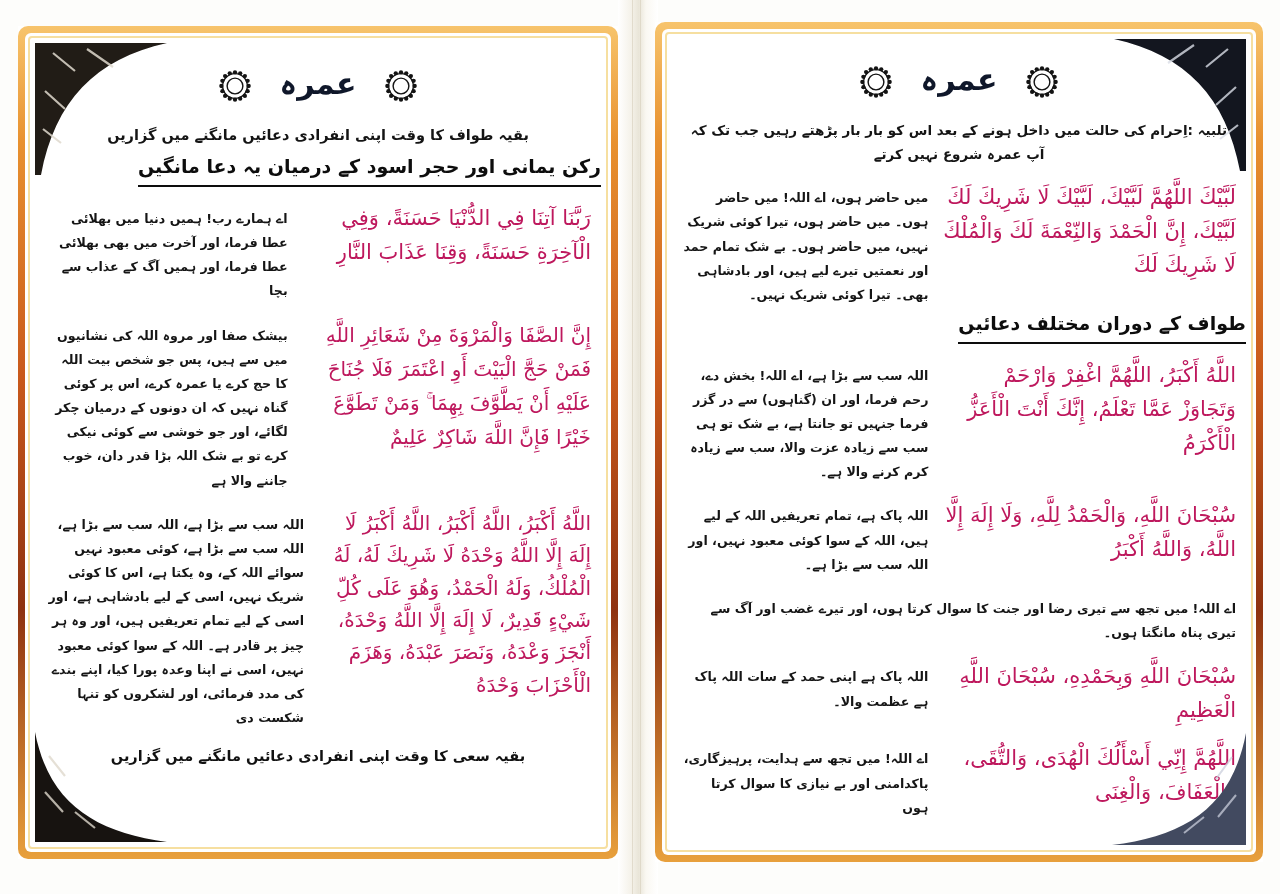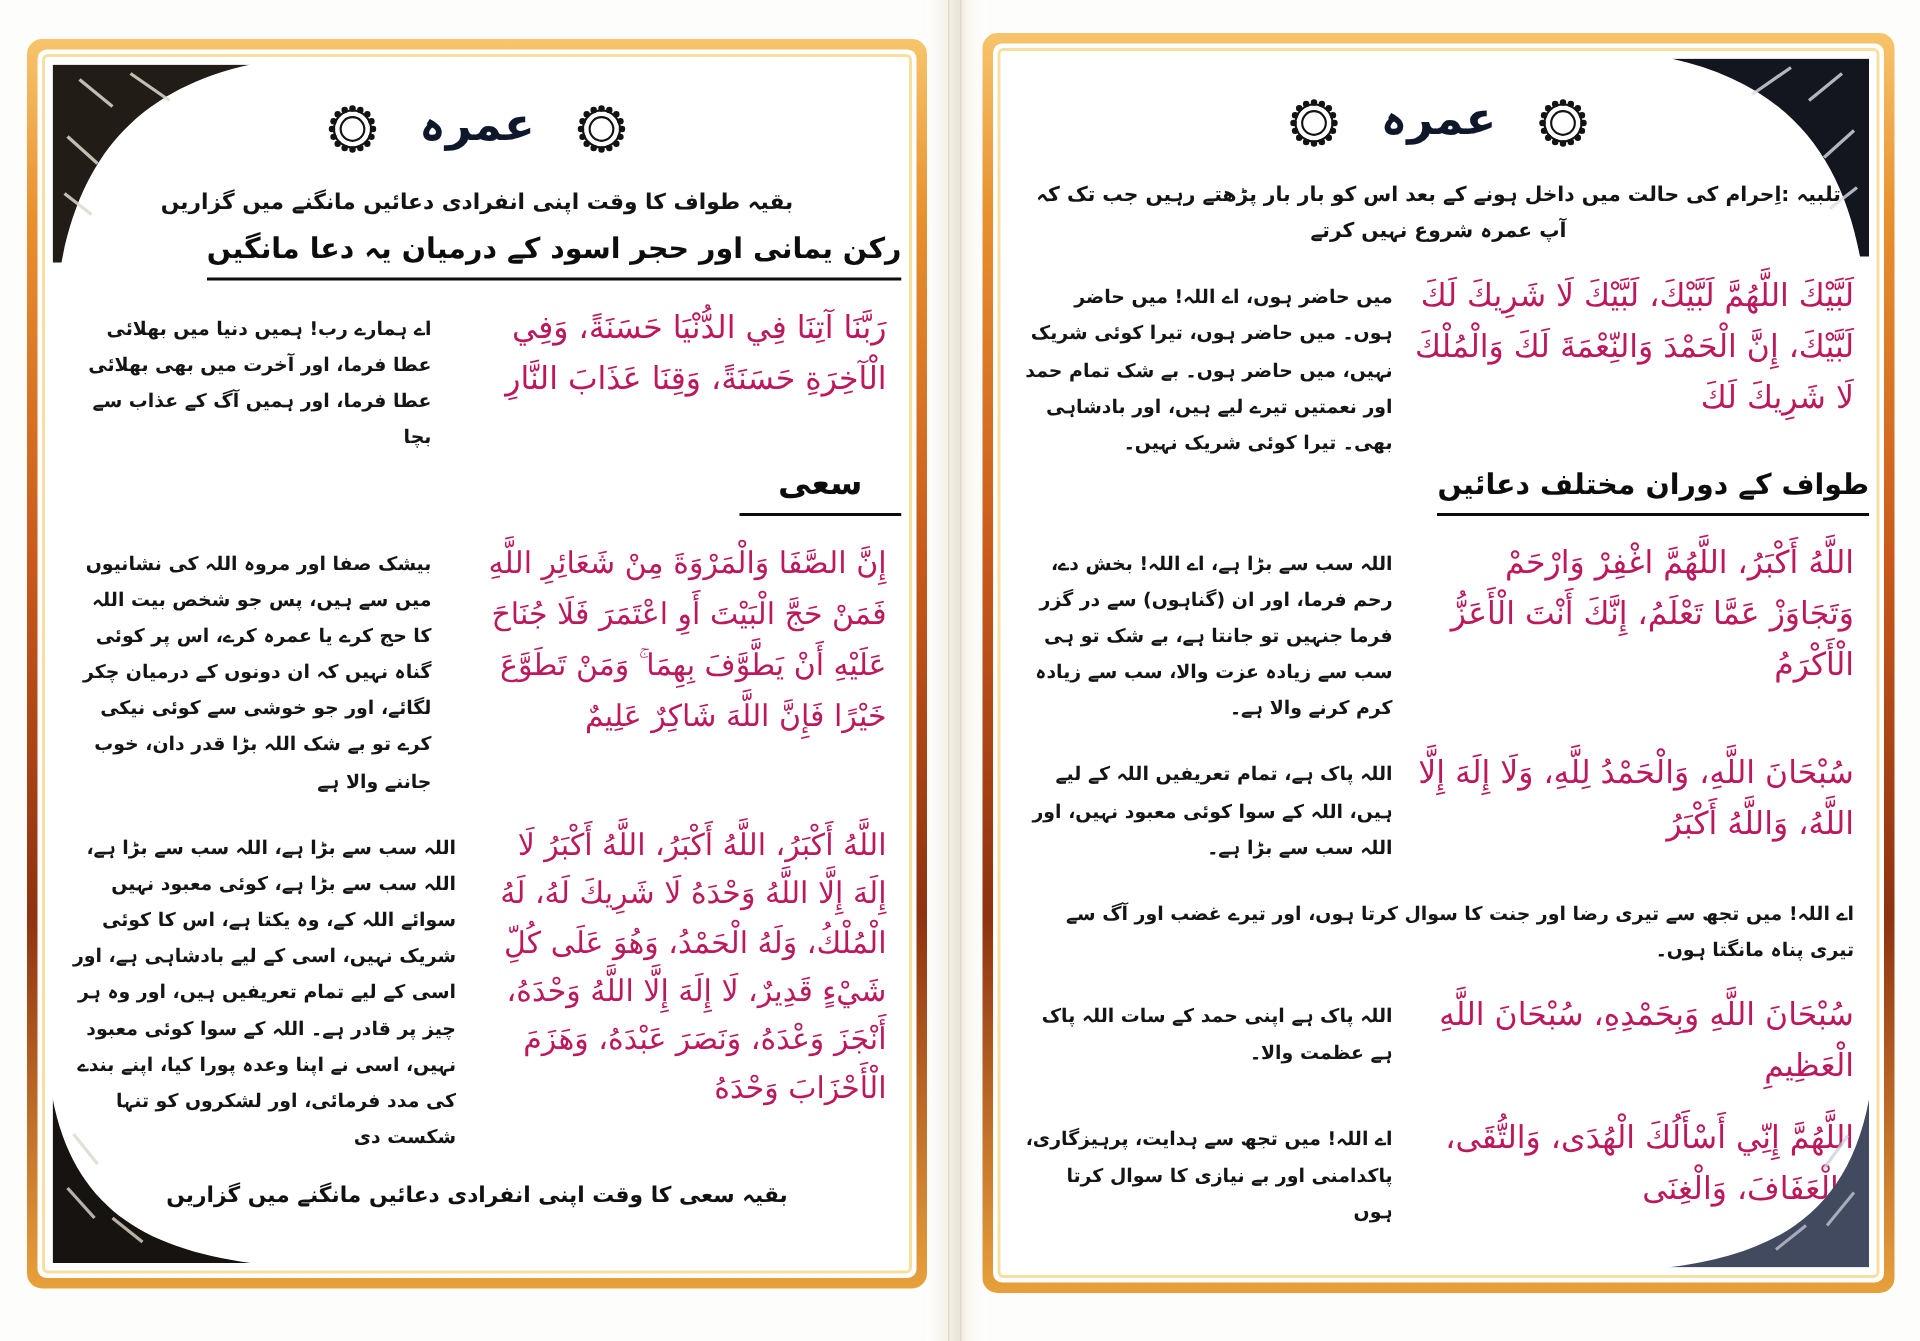--- a/index.html
+++ b/index.html
@@ -250,23 +250,20 @@
 
         <div class="section-head">
           <span>رکن یمانی اور حجر اسود کے درمیان یہ دعا مانگیں</span>
         </div>
 
         <div class="dua">
           <div class="ar">رَبَّنَا آتِنَا فِي الدُّنْيَا حَسَنَةً، وَفِي الْآخِرَةِ حَسَنَةً، وَقِنَا عَذَابَ النَّارِ</div>
           <div class="ur">اے ہمارے رب! ہمیں دنیا میں بھلائی عطا فرما، اور آخرت میں بھی بھلائی عطا فرما، اور ہمیں آگ کے عذاب سے بچا</div>
         </div>
 
-        <div class="section-head tight">
-          <span>سعی</span>
-        </div>
 
         <div class="dua verse">
           <div class="ar">إِنَّ الصَّفَا وَالْمَرْوَةَ مِنْ شَعَائِرِ اللَّهِ فَمَنْ حَجَّ الْبَيْتَ أَوِ اعْتَمَرَ فَلَا جُنَاحَ عَلَيْهِ أَنْ يَطَّوَّفَ بِهِمَا ۚ وَمَنْ تَطَوَّعَ خَيْرًا فَإِنَّ اللَّهَ شَاكِرٌ عَلِيمٌ</div>
           <div class="ur">بیشک صفا اور مروہ اللہ کی نشانیوں میں سے ہیں، پس جو شخص بیت اللہ کا حج کرے یا عمرہ کرے، اس پر کوئی گناہ نہیں کہ ان دونوں کے درمیان چکر لگائے، اور جو خوشی سے کوئی نیکی کرے تو بے شک اللہ بڑا قدر دان، خوب جاننے والا ہے</div>
         </div>
 
         <div class="dua wide">
           <div class="ar">اللَّهُ أَكْبَرُ، اللَّهُ أَكْبَرُ، اللَّهُ أَكْبَرُ لَا إِلَهَ إِلَّا اللَّهُ وَحْدَهُ لَا شَرِيكَ لَهُ، لَهُ الْمُلْكُ، وَلَهُ الْحَمْدُ، وَهُوَ عَلَى كُلِّ شَيْءٍ قَدِيرٌ، لَا إِلَهَ إِلَّا اللَّهُ وَحْدَهُ، أَنْجَزَ وَعْدَهُ، وَنَصَرَ عَبْدَهُ، وَهَزَمَ الْأَحْزَابَ وَحْدَهُ</div>
           <div class="ur">اللہ سب سے بڑا ہے، اللہ سب سے بڑا ہے، اللہ سب سے بڑا ہے، کوئی معبود نہیں سوائے اللہ کے، وہ یکتا ہے، اس کا کوئی شریک نہیں، اسی کے لیے بادشاہی ہے، اور اسی کے لیے تمام تعریفیں ہیں، اور وہ ہر چیز پر قادر ہے۔ اللہ کے سوا کوئی معبود نہیں، اسی نے اپنا وعدہ پورا کیا، اپنے بندے کی مدد فرمائی، اور لشکروں کو تنہا شکست دی</div>
         </div>

